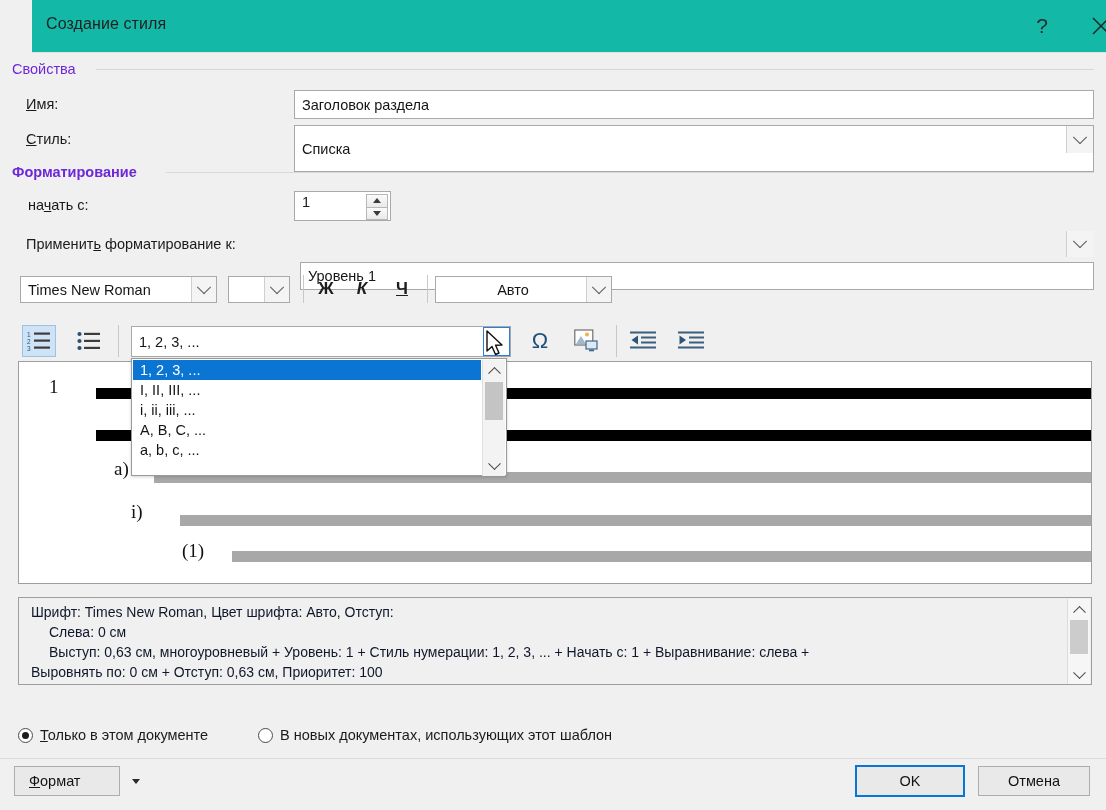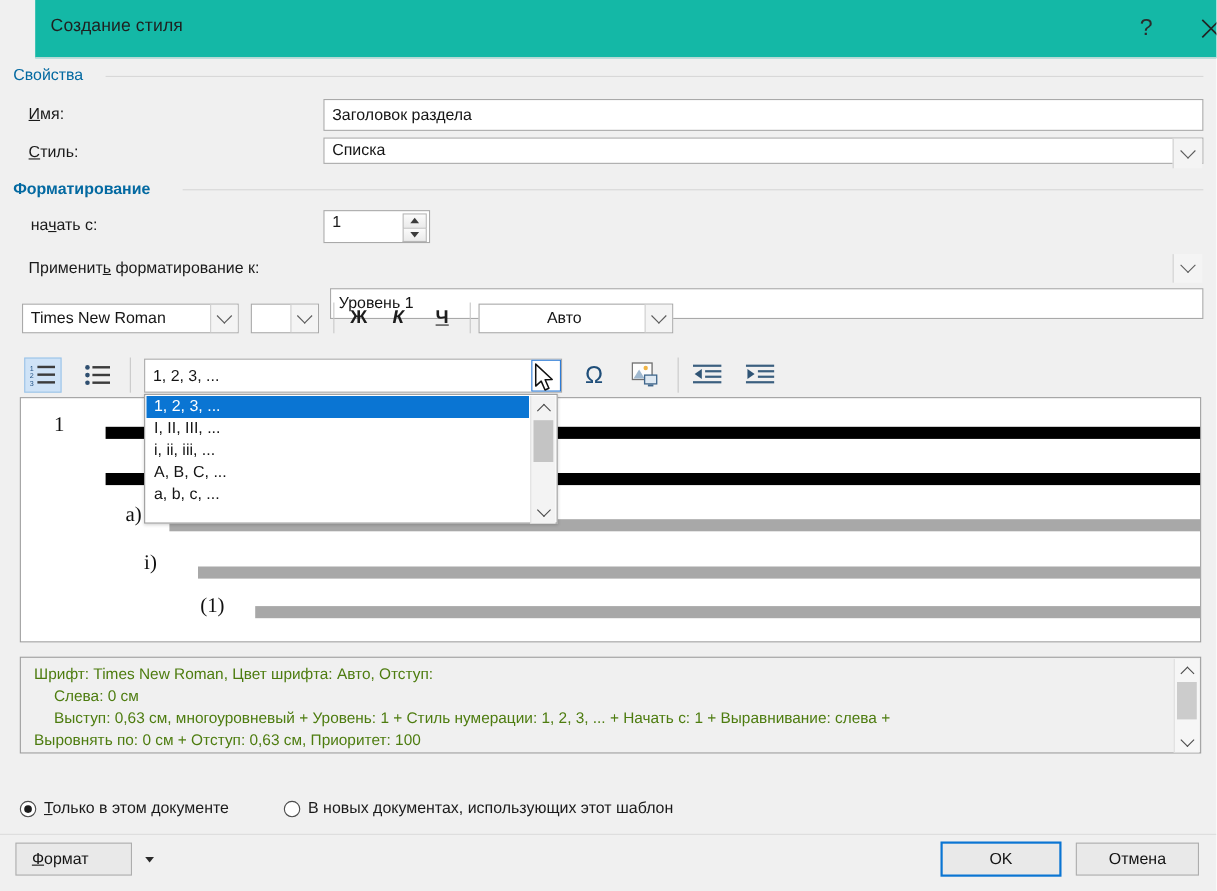--- a/index.html
+++ b/index.html
@@ -53,21 +53,21 @@
     width: 46px; height: 40px;
     display: flex; align-items: center; justify-content: center;
     cursor: default;
   }
   .close-btn svg { display:block; }
 
   
   .group-cap {
     position: absolute;
     font-size: 14.5px;
-    color: #0369a1;
+    color: #6d28d9;
     background: #f0f0f0;
     padding-right: 8px;
     white-space: nowrap;
   }
   .group-rule {
     position: absolute;
     height: 1px;
     background: #d8d8d8;
   }
 
@@ -261,21 +261,21 @@
   .descbox {
     position: absolute;
     box-sizing: border-box;
     background: #f0f0f0;
     border: 1px solid #9e9e9e;
     overflow: hidden;
   }
   .desc-line {
     position: absolute;
     font-size: 14px;
-    color: #4d7c0f;
+    color: #0f172a;
     white-space: nowrap;
   }
   .desc-sb {
     position: absolute;
     top: 1px; right: 1px;
     width: 22px;
     background: #f6f6f6;
     border-left: 1px solid #dcdcdc;
   }
 
@@ -356,21 +356,21 @@
     </div>
   </div>
 
   <div class="group-cap" style="left:12px; top:61px;">Свойства</div>
   <div class="group-rule" style="left:96px; top:69px; width:998px;"></div>
 
   <div class="lbl" style="left:26px; top:96px;"><u>И</u>мя:</div>
   <div class="field" style="left:294px; top:90px; width:800px; height:29px;">Заголовок раздела</div>
 
   <div class="lbl" style="left:26px; top:131px;"><u>С</u>тиль:</div>
-  <div class="field" style="left:294px; top:125px; width:800px; height:24px; ">Списка</div>
+  <div class="field" style="left:294px; top:125px; width:800px; height:47px; ">Списка</div>
   <div class="combo-arrow" style="left:1066px; top:126px; height:27px;">
     <span class="chev"></span>
   </div>
 
   <div class="group-cap" style="left:12px; top:164px;font-weight:bold;">Форматирование</div>
   <div class="group-rule" style="left:166px; top:172px; width:928px;"></div>
 
   <div class="lbl" style="left:28px; top:197px;">на<u>ч</u>ать с:</div>
   <div class="spin-box" style="left:294px; top:191px; width:97px; height:30px;">
     <span class="spin-val">1</span>

